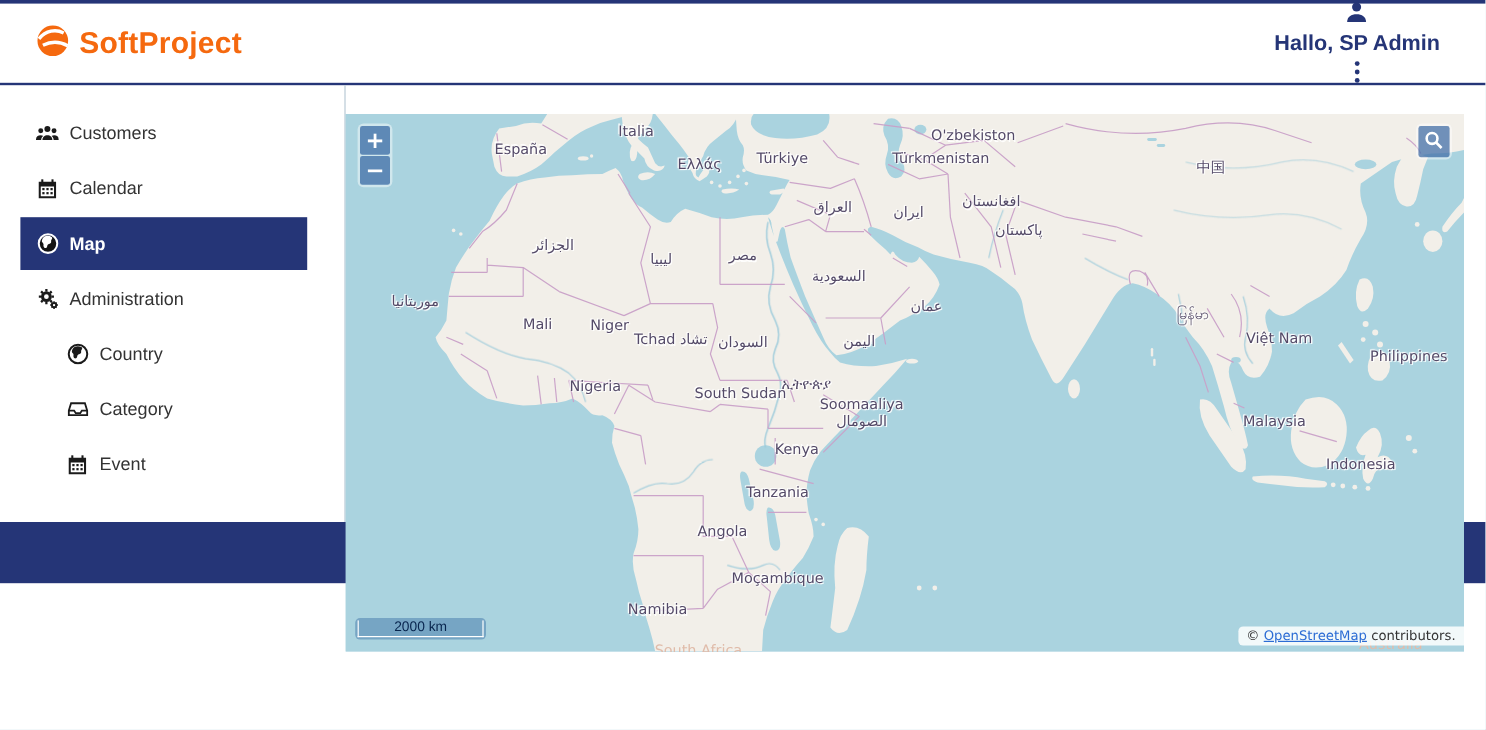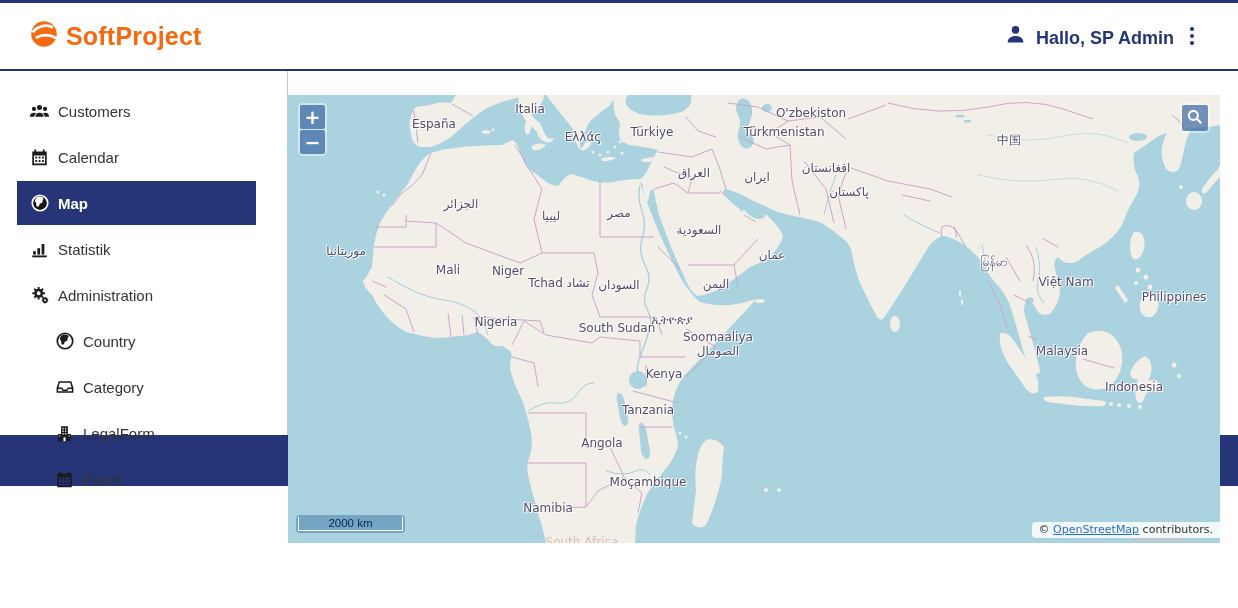--- a/index.html
+++ b/index.html
@@ -2,21 +2,21 @@
 <html><head>
 <meta charset="utf-8">
 <style>
   html,body{margin:0;padding:0;width:1238px;height:608px;overflow:hidden;background:#fff;
     font-family:"Liberation Sans",sans-serif;}
   
   .topbar{height:71px;box-sizing:border-box;border-top:3px solid #253577;border-bottom:2px solid #253577;
     display:flex;align-items:center;justify-content:space-between;padding:0 38px 0 30px;background:#fff;}
   .brand{display:flex;align-items:center;gap:8px;cursor:pointer;}
   .brand-name{color:#f5690f;font-size:25px;font-weight:bold;letter-spacing:.2px;}
-  .user-area{display:flex;align-items:flex-end;gap:10px;}
+  .user-area{display:flex;align-items:center;gap:0;flex-direction:column;}
   .greeting{color:#253577;font-size:18px;font-weight:bold;}
   .kebab{display:flex;flex-direction:column;gap:3px;padding:4px 6px;cursor:pointer;}
   .kebab i{width:4px;height:4px;border-radius:50%;background:#253577;display:block;}
   
   .content{display:flex;height:364px;}
   .sidebar{width:288px;box-sizing:border-box;border-right:1px solid #b9cbd6;padding-top:16px;flex:none;}
   .side-item{height:44px;margin:2px 31px 2px 17px;display:flex;align-items:center;gap:9px;
     padding-left:13px;font-size:15px;color:#333;cursor:pointer;}
   .side-item .ic{width:19px;height:19px;flex:none;color:#1b1b1b;display:flex;align-items:center;justify-content:center;}
   .side-item.selected{background:#253577;color:#fff;}
@@ -119,31 +119,20 @@
         <svg width="18" height="18" viewBox="0 0 20 20">
           <circle class="globe-ball" cx="10" cy="10" r="7.8" fill="transparent"></circle>
           <circle cx="10" cy="10" r="8.6" fill="none" stroke="currentColor" stroke-width="1.9"></circle>
           <path fill="currentColor" d="M7 3.2c2.2-.8 4.6-.6 6.4.6.8.6.6 1.8-.2 2.6-.8.8.2 2-.6 3s-2.4.6-3 1.8c-.5 1-.2 2.4-1.4 2.8-1.2.4-2.2-.6-2.4-1.8-.1-.8.3-1.6-.2-2.4-.5-.8-1.4-1.2-1.3-2.2.1-1.5 1.2-3.6 2.7-4.4z"></path>
         </svg>
       </span>
       <span style="font-weight:bold;">Map</span>
     </div>
     <div class="side-item">
       <span class="ic">
-        <svg width="17" height="17" viewBox="0 0 20 20" fill="currentColor">
-          <rect x="1.5" y="17" width="17" height="2.2"></rect>
-          <rect x="2.5" y="12" width="3.2" height="4"></rect>
-            <rect x="7.5" y="8.5" width="3.2" height="7.5"></rect>
-            <rect x="12.5" y="3.5" width="3.2" height="12.5"></rect>
-        </svg>
-      </span>
-      <span>Statistik</span>
-    </div>
-    <div class="side-item">
-      <span class="ic">
         <svg width="18" height="18" viewBox="0 0 20 20" fill="none" stroke="currentColor">
           <circle cx="8.5" cy="8" r="3.6" stroke-width="2.8"></circle>
           <path stroke-width="2.1" d="M8.5 1v2.2M8.5 12.8V15M1.5 8h2.2M13.3 8h2.2M3.6 3.1l1.6 1.6M12 11.5l1.6 1.6M13.4 3.1l-1.6 1.6M5.2 11.5l-1.6 1.6"></path>
           <circle cx="15.6" cy="15.8" r="2" stroke-width="1.8"></circle>
           <path stroke-width="1.4" d="M15.6 12.2v1.3M15.6 18.1v1.3M12 15.8h1.3M17.9 15.8h1.3M13.2 13.4l.9.9M17.1 17.3l.9.9M18 13.4l-.9.9M14.1 17.3l-.9.9"></path>
         </svg>
       </span>
       <span>Administration</span>
     </div>
     <div class="side-item indent">
@@ -156,40 +145,20 @@
       <span>Country</span>
     </div>
     <div class="side-item indent">
       <span class="ic">
         <svg width="18" height="18" viewBox="0 0 20 20" fill="none" stroke="currentColor" stroke-width="1.7">
           <path d="M3.6 4.5h12.8l2.1 6.8v4.2H1.5v-4.2z"></path>
           <path d="M1.5 11.3h4.9l1.5 2.4h4.2l1.5-2.4h4.9"></path>
         </svg>
       </span>
       <span>Category</span>
-    </div>
-    <div class="side-item indent">
-      <span class="ic">
-        <svg width="17" height="17" viewBox="0 0 20 20" fill="currentColor">
-          <path d="M6 1.5h8V19H6z"></path>
-          <path d="M2.5 10.5H6V19H2.5zM14 10.5h3.5V19H14z"></path>
-          <g fill="#fff">
-              <rect x="7.6" y="3.5" width="1.5" height="1.6"></rect>
-              <rect x="10.6" y="3.5" width="1.5" height="1.6"></rect>
-          <rect x="7.6" y="6.5" width="1.5" height="1.6"></rect>
-              <rect x="10.6" y="6.5" width="1.5" height="1.6"></rect>
-          <rect x="7.6" y="9.5" width="1.5" height="1.6"></rect>
-              <rect x="10.6" y="9.5" width="1.5" height="1.6"></rect>
-          <rect x="8.8" y="14.5" width="2.4" height="4.5"></rect>
-          <rect x="3.7" y="12.2" width="1.2" height="1.3"></rect>
-              <rect x="15.1" y="12.2" width="1.2" height="1.3"></rect>
-            </g>
-        </svg>
-      </span>
-      <span>LegalForm</span>
     </div>
     <div class="side-item indent">
       <span class="ic">
         <svg width="17" height="17" viewBox="0 0 20 20" fill="currentColor">
           <rect x="4" y="0.5" width="2" height="3.5"></rect>
             <rect x="14" y="0.5" width="2" height="3.5"></rect>
           <path d="M1.5 3h17v16h-17zM3.5 7.5v9.5h13V7.5z"></path>
           <g>
               <rect x="5" y="9" width="2.2" height="2.2"></rect>
               <rect x="9" y="9" width="2.2" height="2.2"></rect>

